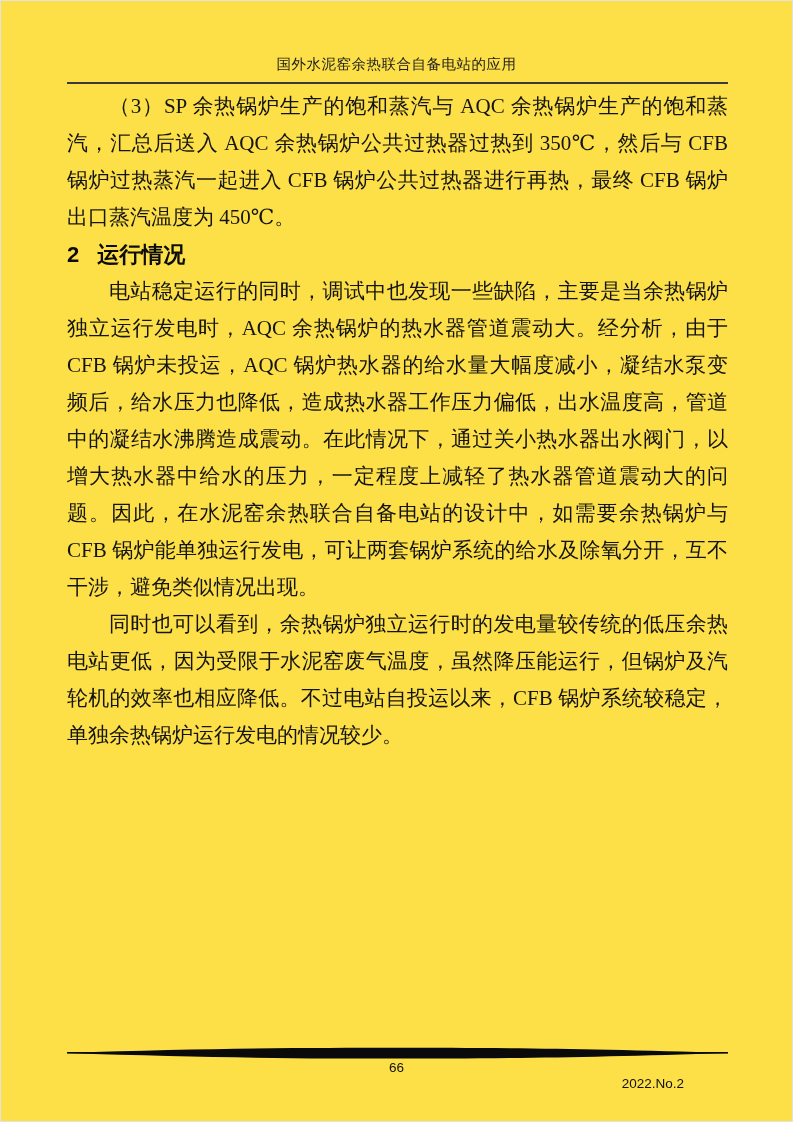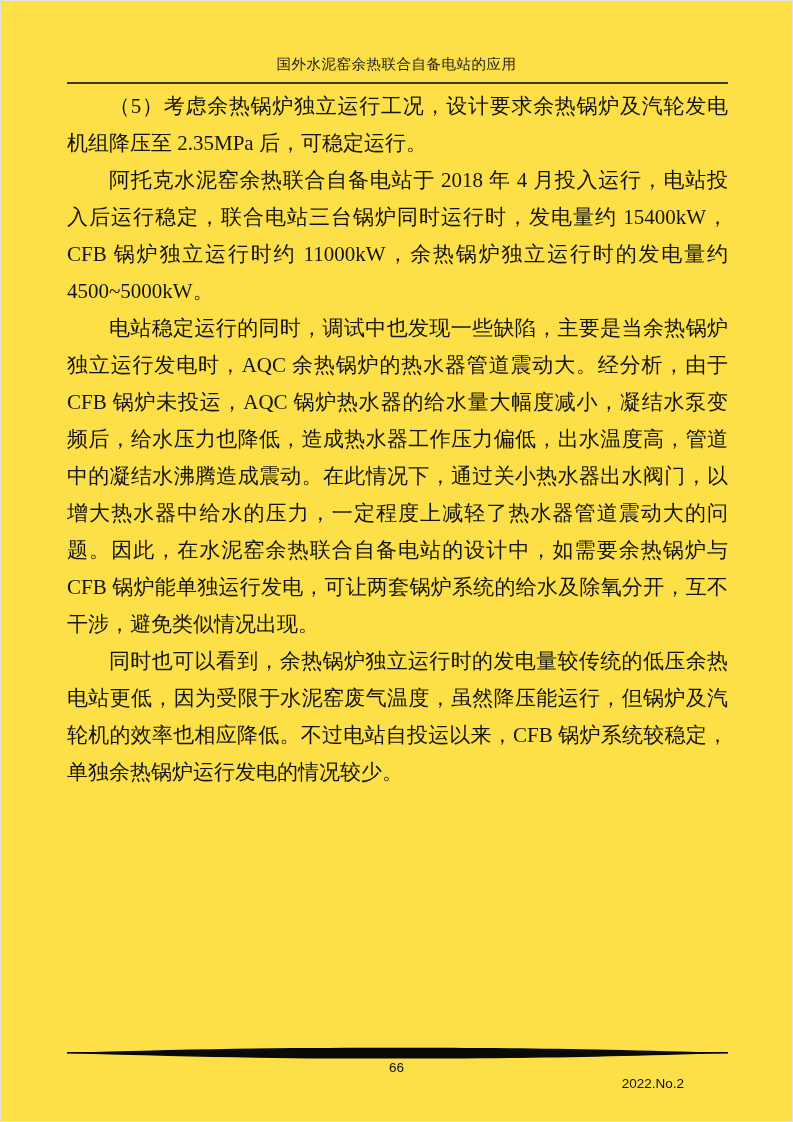--- a/index.html
+++ b/index.html
@@ -96,26 +96,28 @@
 
 <div class="page">
 
   <div class="header-title">国外水泥窑余热联合自备电站的应用</div>
 
   <div class="header-rule"></div>
 
   <div class="content">
 
 
+    <p>（3）SP 余热锅炉生产的饱和蒸汽与 AQC 余热锅炉生产的饱和蒸汽，汇总后送入 AQC 余热锅炉公共过热器过热到 350℃，然后与 CFB 锅炉过热蒸汽一起进入 CFB 锅炉公共过热器进行再热，最终 CFB 锅炉出口蒸汽温度为 450℃。</p>
 
 
-    <p>（5）考虑余热锅炉独立运行工况，设计要求余热锅炉及汽轮发电机组降压至 2.35MPa 后，可稳定运行。</p>
 
+    <div class="section-heading">
+      <span class="sec-num">2</span><span>运行情况</span>
+    </div>
 
-    <p>阿托克水泥窑余热联合自备电站于 2018 年 4 月投入运行，电站投入后运行稳定，联合电站三台锅炉同时运行时，发电量约 15400kW，CFB 锅炉独立运行时约 11000kW，余热锅炉独立运行时的发电量约 4500~5000kW。</p>
 
     <p>电站稳定运行的同时，调试中也发现一些缺陷，主要是当余热锅炉独立运行发电时，AQC 余热锅炉的热水器管道震动大。经分析，由于 CFB 锅炉未投运，AQC 锅炉热水器的给水量大幅度减小，凝结水泵变频后，给水压力也降低，造成热水器工作压力偏低，出水温度高，管道中的凝结水沸腾造成震动。在此情况下，通过关小热水器出水阀门，以增大热水器中给水的压力，一定程度上减轻了热水器管道震动大的问题。因此，在水泥窑余热联合自备电站的设计中，如需要余热锅炉与 CFB 锅炉能单独运行发电，可让两套锅炉系统的给水及除氧分开，互不干涉，避免类似情况出现。</p>
 
     <p>同时也可以看到，余热锅炉独立运行时的发电量较传统的低压余热电站更低，因为受限于水泥窑废气温度，虽然降压能运行，但锅炉及汽轮机的效率也相应降低。不过电站自投运以来，CFB 锅炉系统较稳定，单独余热锅炉运行发电的情况较少。</p>
 
   </div>
 
   <svg class="footer-rule" viewBox="0 0 661 13" preserveAspectRatio="none">
     <path d="M0 6 C 140 1.2, 240 0.8, 330 0.8 C 420 0.8, 520 1.2, 661 6
              C 520 10.8, 420 11.6, 330 11.6 C 240 11.6, 140 10.8, 0 6 Z" fill="#0a0a0a"></path>

